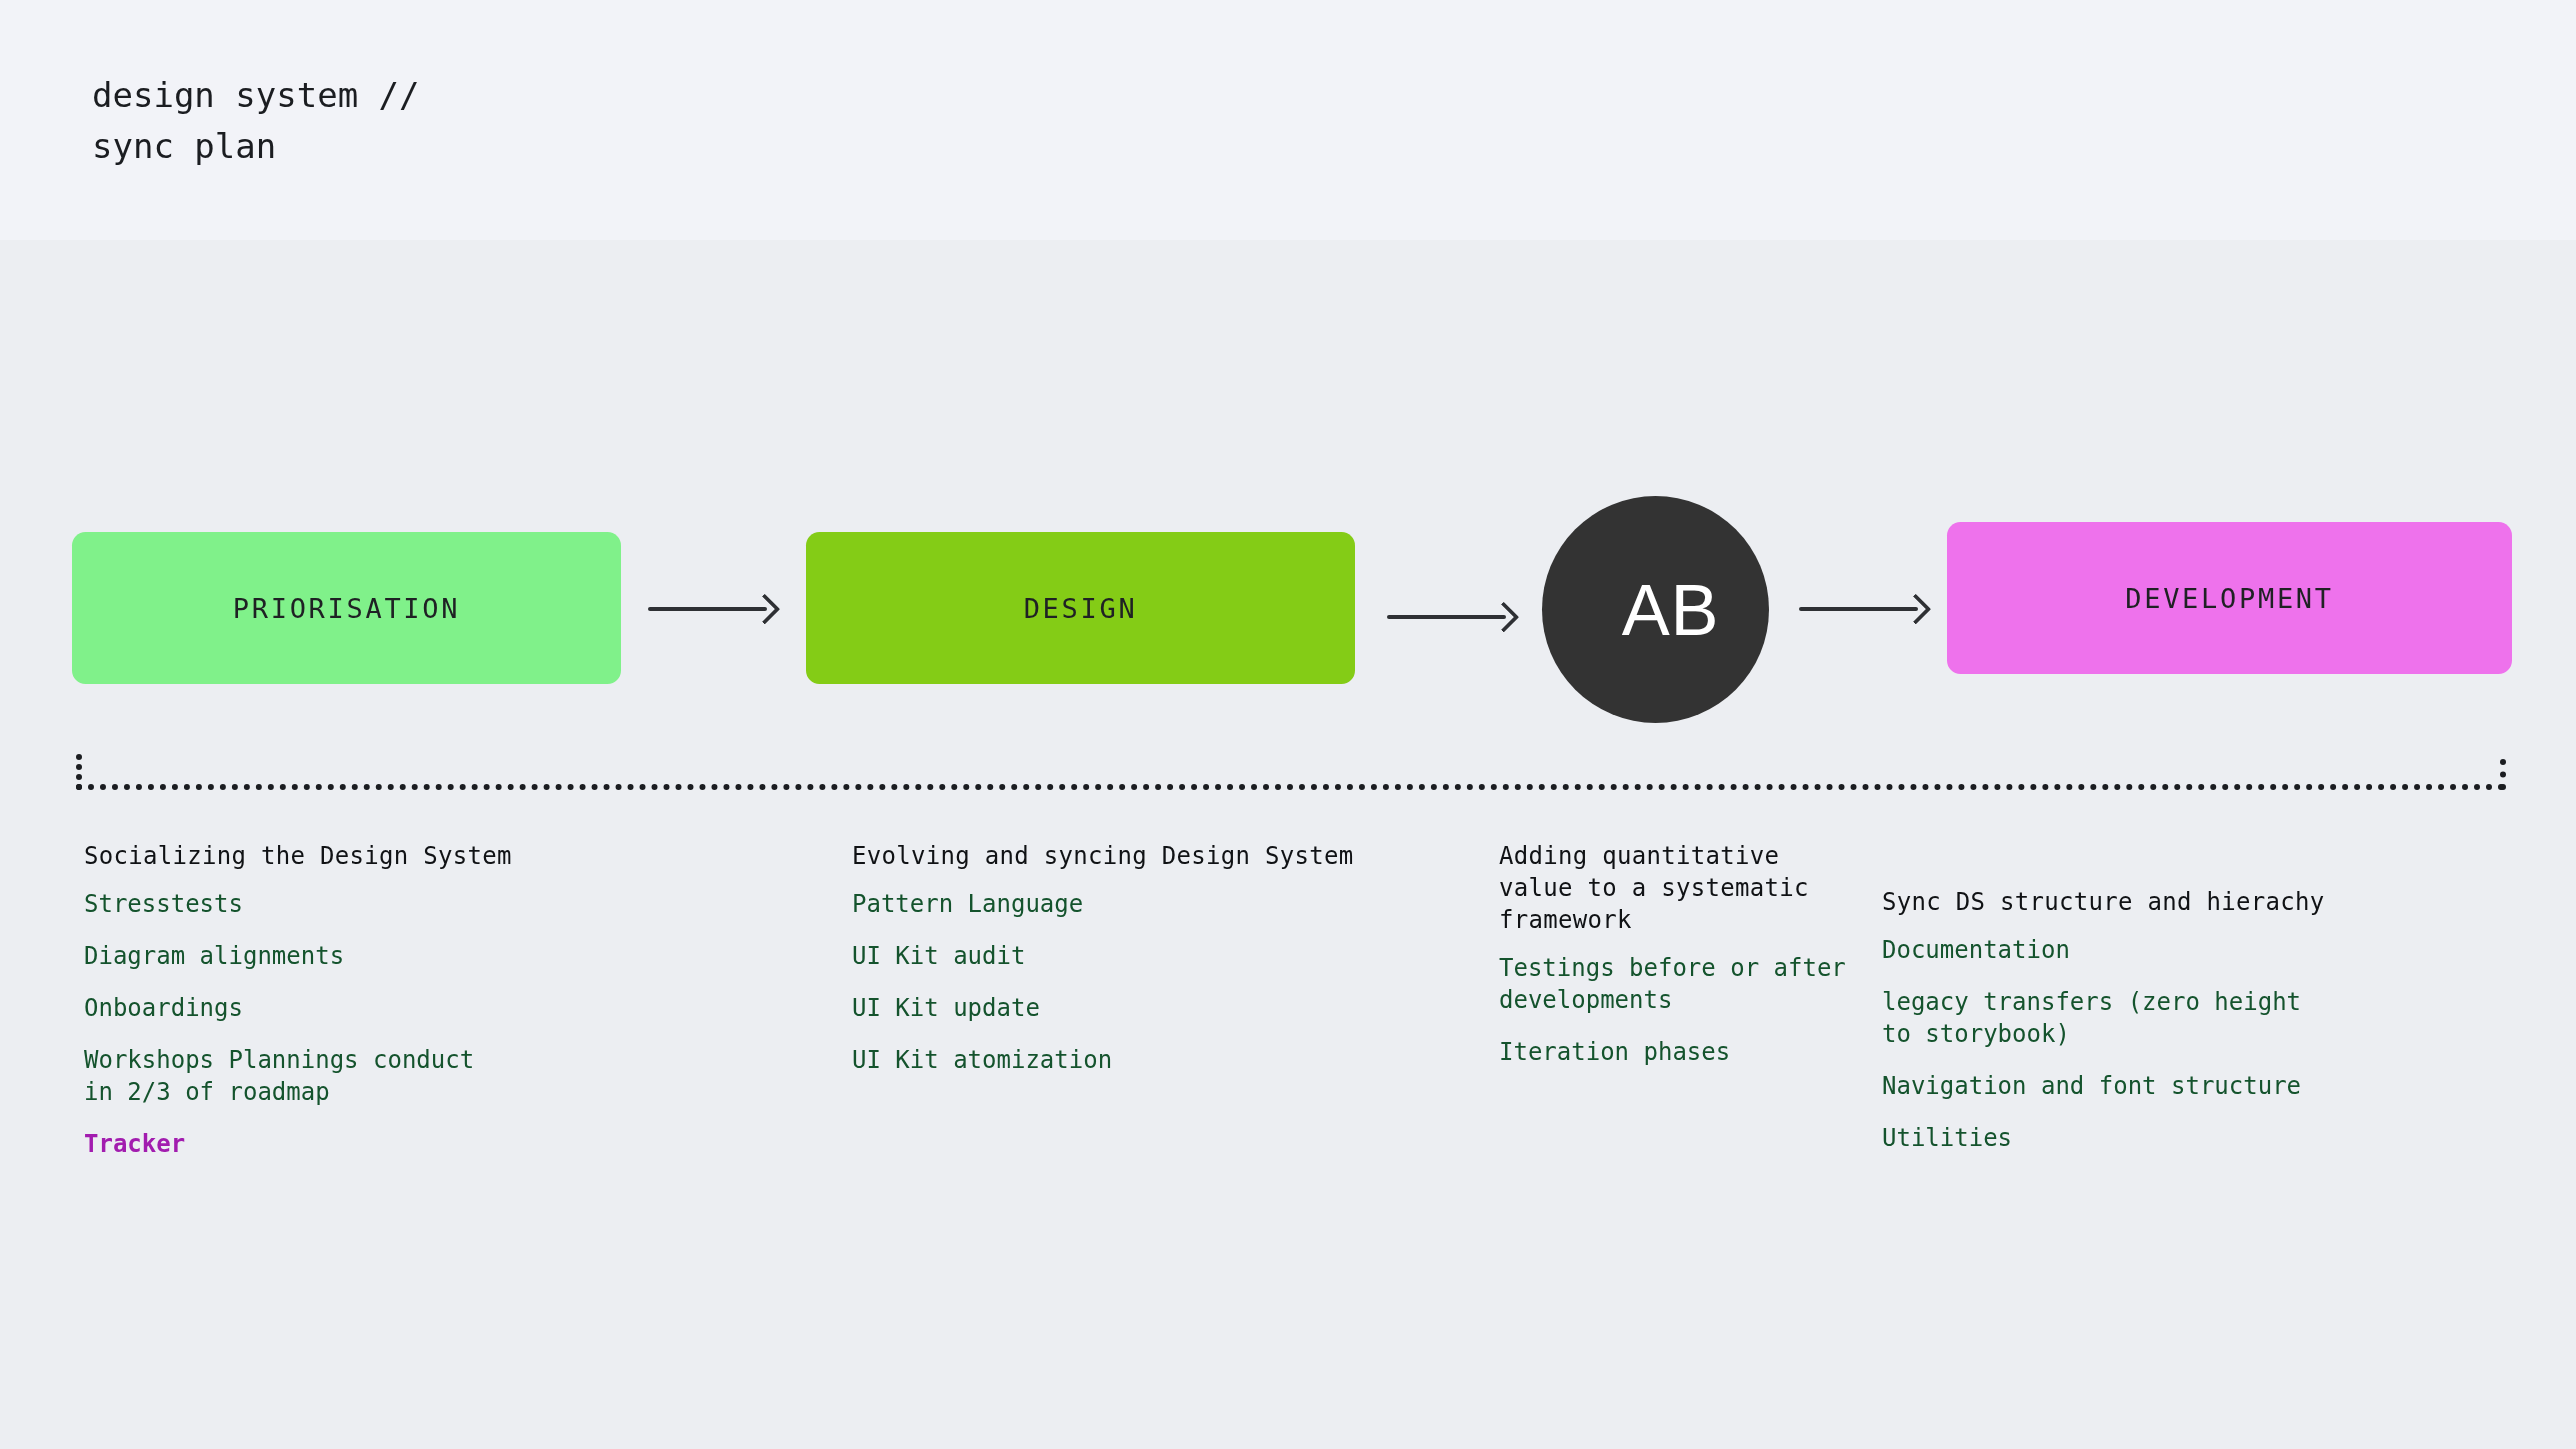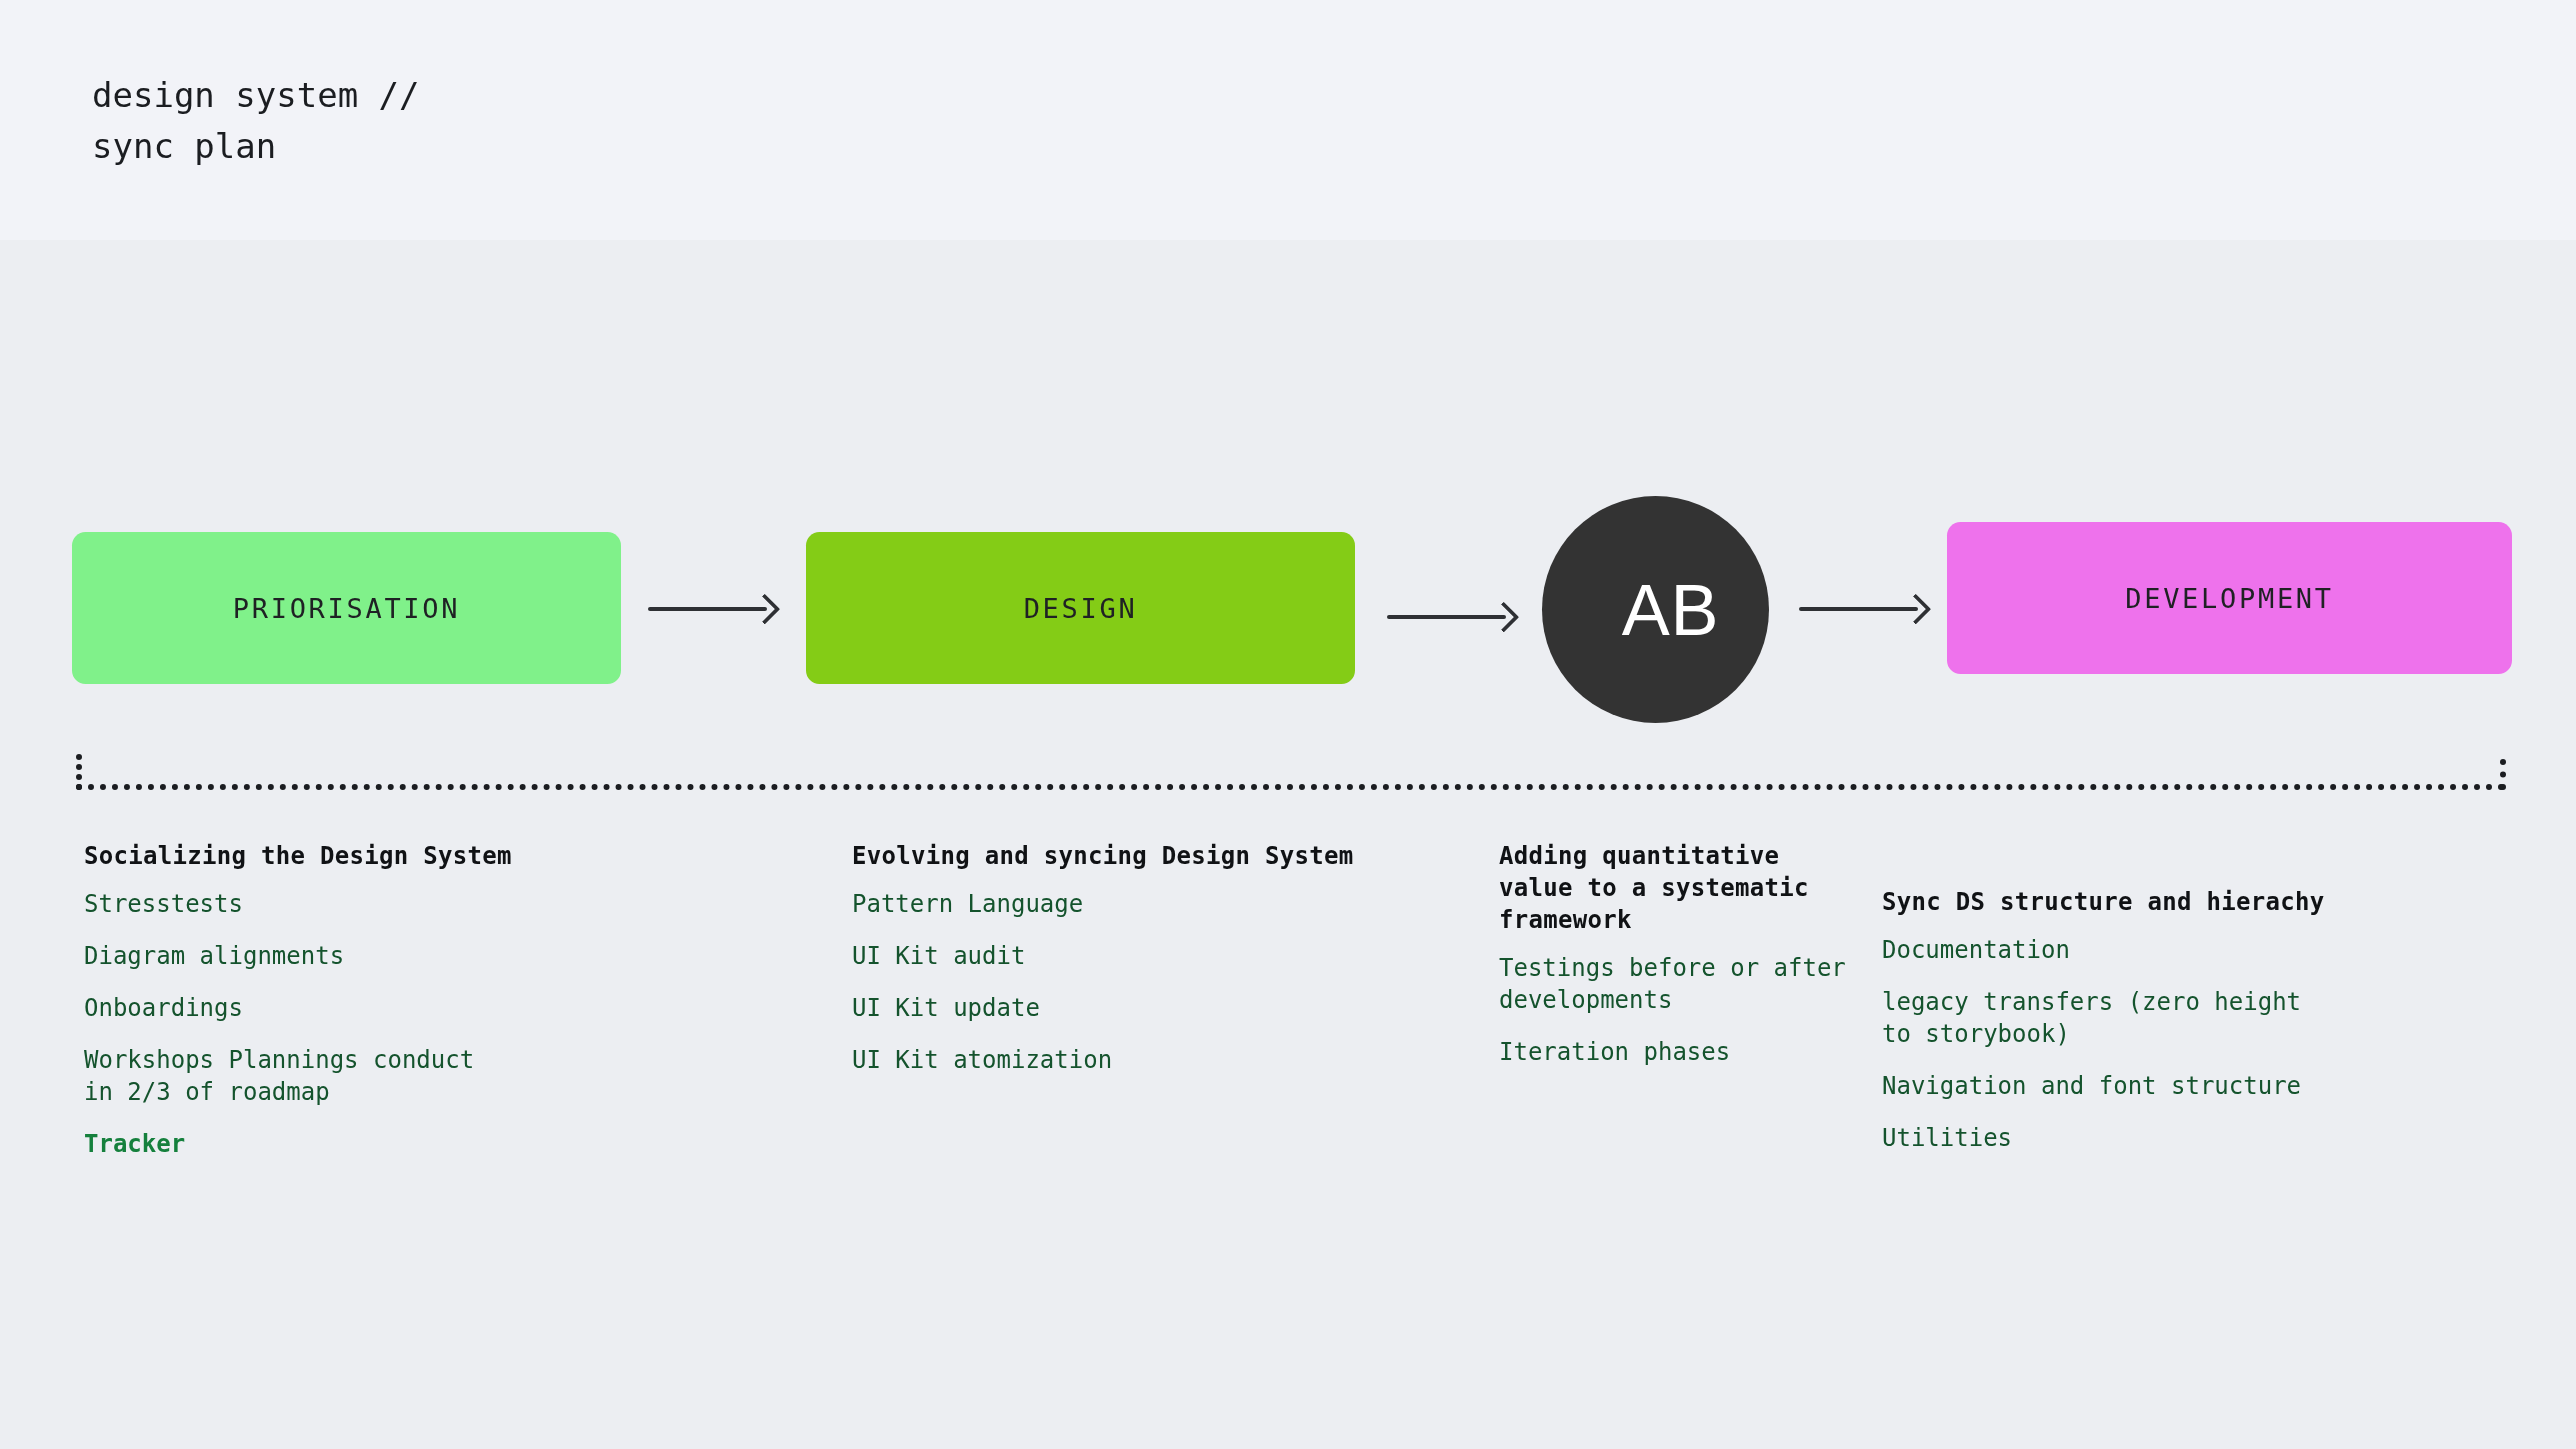--- a/index.html
+++ b/index.html
@@ -90,31 +90,31 @@
   
   .columns { position:absolute; left:0; top:840px; width:2576px; }
   .col { position:absolute; top:0; }
   .col-1 { left:84px;  width:678px; }
   .col-2 { left:852px; width:644px; }
   .col-3 { left:1499px; width:456px; }
   .col-4 { left:1882px; width:557px;margin-top:46px; }
 
   .col-title {
     font-family:"DejaVu Sans Mono", monospace;
-    font-weight:700; font-size:24px; line-height:32px;
+    font-weight:400; font-size:24px; line-height:32px;
     color:#101215; letter-spacing:0.3px; white-space:pre-line;
     margin-bottom:16px;
   }
   .col-item {
     font-family:"DejaVu Sans Mono", monospace;
     font-weight:400; font-size:24px; line-height:32px;
     color:#14532d; white-space:pre-line;
     margin-bottom:20px;
   }
-  .col-item.accent { color:#15803d; font-weight:700; margin-top:4px; }
+  .col-item.accent { color:#a21caf; font-weight:700; margin-top:4px; }
 </style>
 </head>
 <body>
 
 <div id="root">
 
   <div class="header-band">
     <div class="header-title">design system //
 sync plan</div>
   </div>

